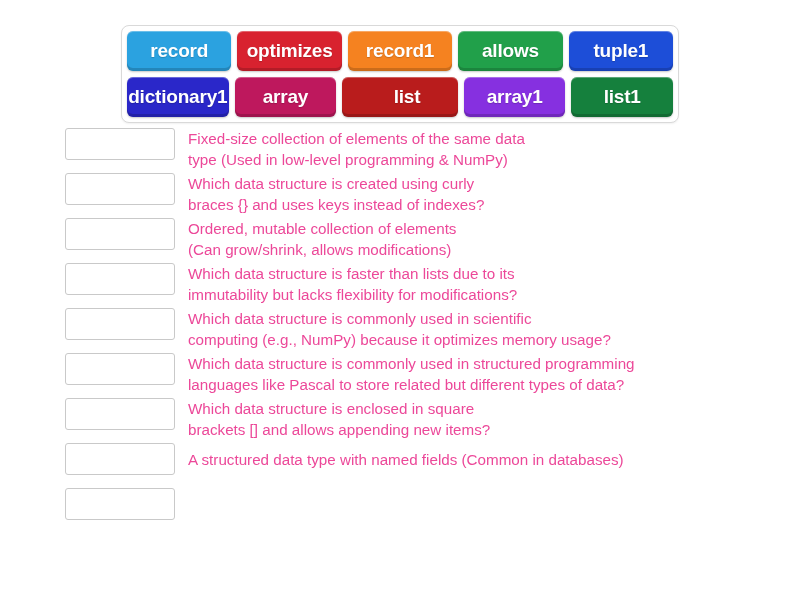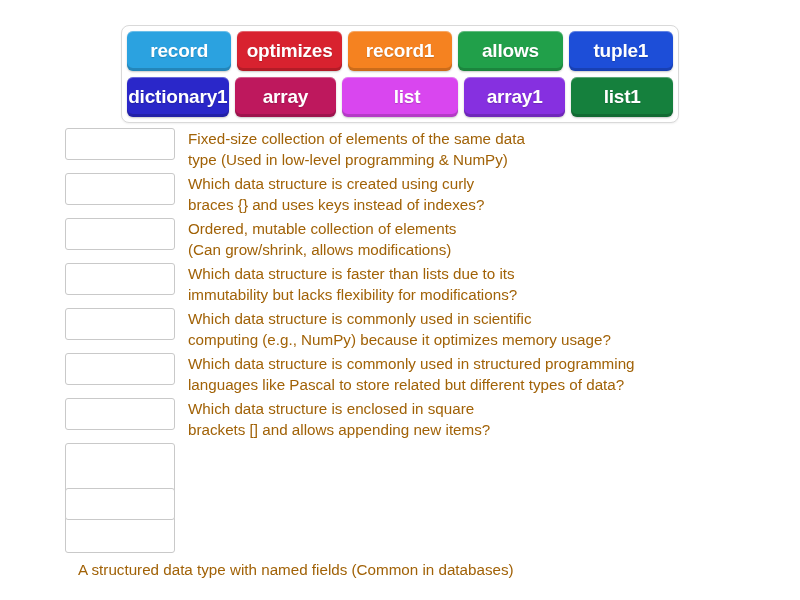--- a/index.html
+++ b/index.html
@@ -81,46 +81,46 @@
     border-radius: 3px;
     background: #ffffff;
     cursor: pointer;
   }
 
   .qtext {
     flex: 1 1 auto;
     padding-left: 13px;
     font-size: 15.2px;
     line-height: 21px;
-    color: #a16207;
+    color: #ec4899;
     white-space: pre-line;
   }
 
   
   .qrow.two   { height: 45px; }
-  .qrow.one   { height: 45px; flex-direction: column; }
+  .qrow.one   { height: 45px; }
   .qrow.one .qtext { padding-top: 6px; }
 </style>
 </head>
 <body>
 
 <div id="app">
 
   <div class="tile-bank">
     <div class="tile-row" id="bank-row-0">
         <div class="tile" style="background: rgb(43, 162, 224);">record</div>
         <div class="tile" style="background: rgb(216, 34, 47);">optimizes</div>
         <div class="tile" style="background: rgb(245, 130, 32);">record1</div>
         <div class="tile" style="background: rgb(33, 160, 74);">allows</div>
         <div class="tile" style="background: #1d4ed8;">tuple1</div>
       </div>
     <div class="tile-row" id="bank-row-1">
         <div class="tile" style="background: rgb(42, 39, 201);">dictionary1</div>
         <div class="tile" style="background: #be185d;">array</div>
-        <div class="tile" style="background: #d946ef; padding-left: 14px;">list</div>
+        <div class="tile" style="background: #b91c1c; padding-left: 14px;">list</div>
         <div class="tile" style="background: rgb(134, 48, 224);">array1</div>
         <div class="tile" style="background: #15803d;">list1</div>
       </div>
   </div>
 
   <div class="rows" id="question-list">
       <div class="qrow two">
         <div class="dropzone"></div>
         <div class="qtext">Fixed-size collection of elements of the same data
 type (Used in low-level programming &amp; NumPy)</div>

